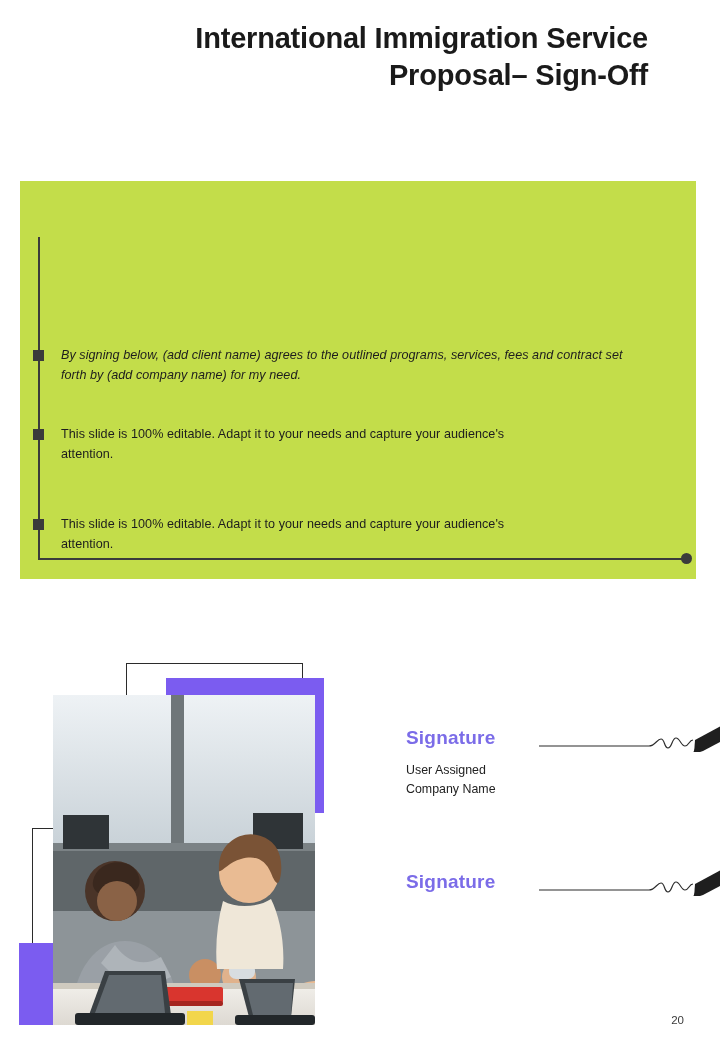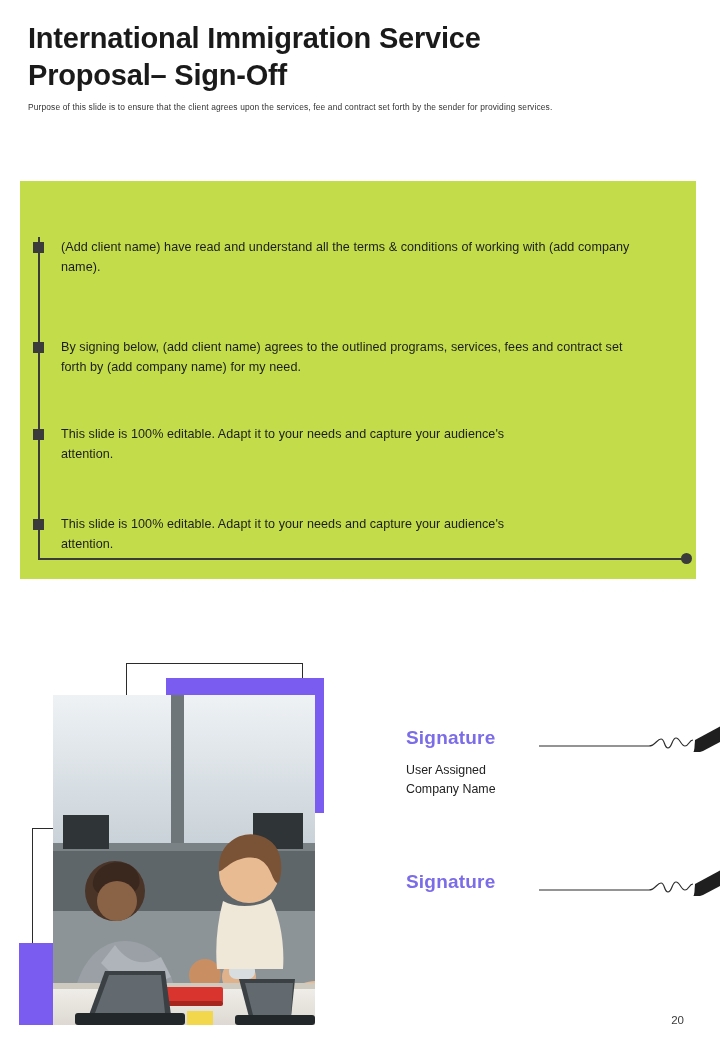--- a/index.html
+++ b/index.html
@@ -25,20 +25,21 @@
     width: 620px;
   }
   .title {
     font-size: 29px;
     line-height: 1.28;
     font-weight: bold;
     letter-spacing: -0.2px;
     color: #1a1a1a;
     margin: 0;
     white-space: pre-line;
+    text-align: right;
   }
   .subtitle {
     margin-top: 7px;
     font-size: 8.4px;
     line-height: 1.55;
     color: #333333;
     width: 576px;
     letter-spacing: 0.15px;
   }
 
@@ -97,21 +98,21 @@
     flex: 0 0 auto;
   }
   .bullet-text {
     margin-left: 17px;
     font-size: 12.6px;
     line-height: 1.62;
     color: #1d1d1d;
     letter-spacing: 0.05px;
   }
   .bullet-row.b0 { top: 0px; }
-  .bullet-row.b1 { top: 100px; }
+  .bullet-row.b1 { top: 108px; font-style: italic; }
   .bullet-row.b2 { top: 187px; }
   .bullet-row.b3 { top: 277px; }
   .bullet-row.b0 .bullet-text { width: 590px; }
   .bullet-row.b1 .bullet-text { width: 590px; }
   .bullet-row.b2 .bullet-text { width: 470px; }
   .bullet-row.b3 .bullet-text { width: 470px; }
 
   
   .img-area {
     position: absolute;
@@ -206,34 +207,29 @@
     font-size: 11.5px;
     color: #3a3a3a;
   }
 </style>
 </head>
 <body>
 
 <div class="header">
   <h1 class="title">International Immigration Service
 Proposal– Sign-Off</h1>
-  <div class="subtitle">Purpose of this slide is to ensure that the client agrees upon the services, fee and contract set forth by the sender for providing services.</div>
 </div>
 
 <div class="green-panel"></div>
 
 <div class="timeline">
   <div class="timeline-vline"></div>
   <div class="timeline-hline"></div>
   <div class="timeline-enddot"></div>
 
-  <div class="bullet-row b0">
-    <div class="bullet-square"></div>
-    <div class="bullet-text">(Add client name) have read and understand all the terms &amp; conditions of working with (add company name).</div>
-  </div>
   <div class="bullet-row b1">
     <div class="bullet-square"></div>
     <div class="bullet-text">By signing below, (add client name) agrees to the outlined programs, services, fees and contract set forth by (add company name) for my need.</div>
   </div>
   <div class="bullet-row b2">
     <div class="bullet-square"></div>
     <div class="bullet-text">This slide is 100% editable. Adapt it to your needs and capture your audience's attention.</div>
   </div>
   <div class="bullet-row b3">
     <div class="bullet-square"></div>

